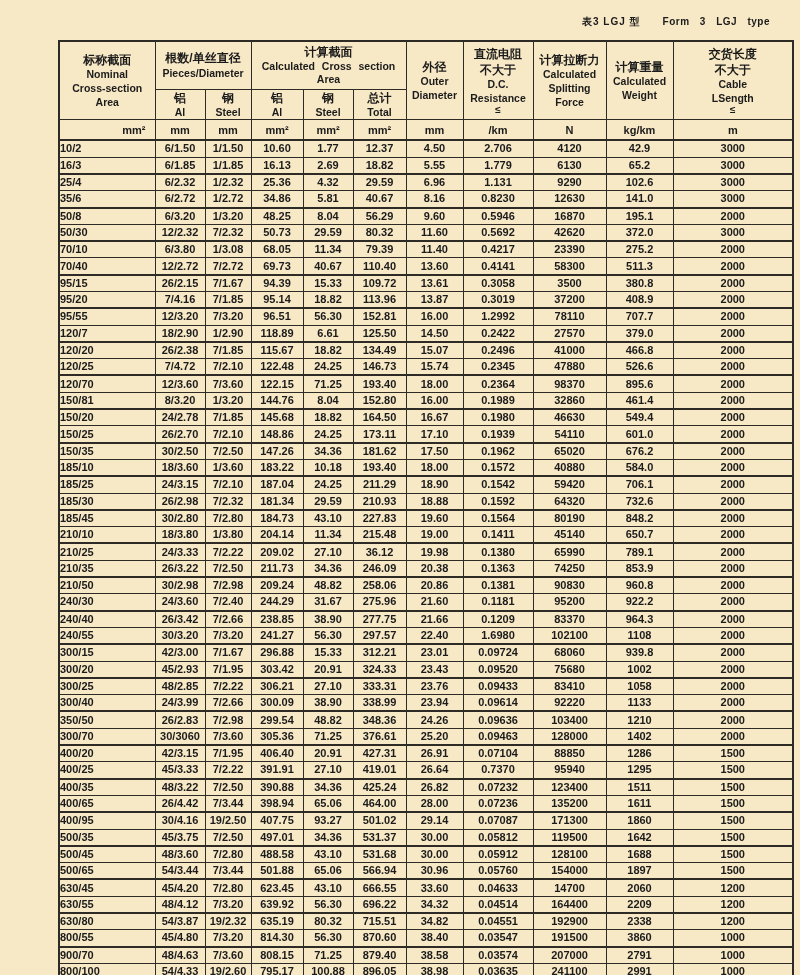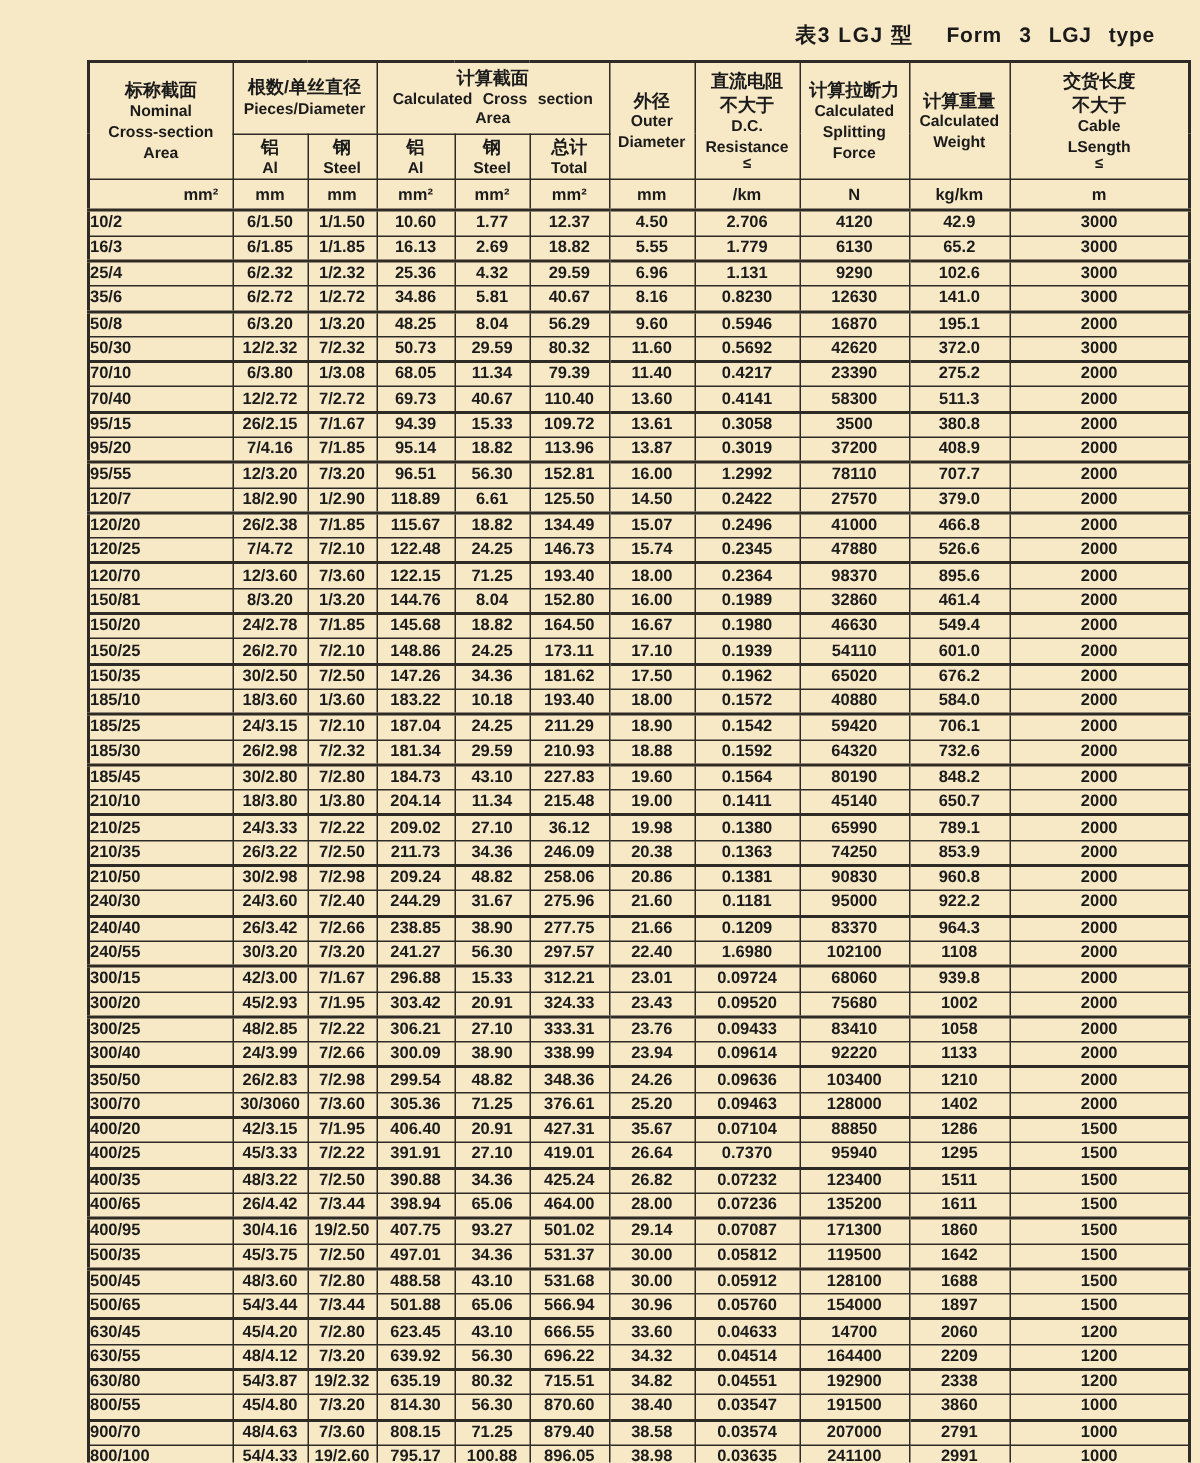--- a/index.html
+++ b/index.html
@@ -6,21 +6,21 @@
   body{
     width:800px;height:975px;
     background:#f8e9c6;
     font-family:"Liberation Sans", sans-serif;
     color:#1b1b1b;
     -webkit-font-smoothing:antialiased;
   }
   .page{position:relative;width:800px;height:975px;overflow:hidden;}
   .title{
     position:absolute;top:15px;right:30px;
-    font-size:14px;font-weight:bold;white-space:nowrap;
+    font-size:10px;font-weight:bold;white-space:nowrap;
   }
   .title .zh{margin-right:22px;letter-spacing:1px;}
   .title .en{word-spacing:7px;letter-spacing:0.5px;}
   table{
     position:absolute;left:58px;top:40px;width:734px;
     border-collapse:collapse;table-layout:fixed;
     border:2px solid #2e2a26;
   }
   th,td{
     border:1px solid #2e2a26;
@@ -501,21 +501,21 @@
         </tr>
         <tr>
           <td>240/30</td>
           <td>24/3.60</td>
           <td>7/2.40</td>
           <td>244.29</td>
           <td>31.67</td>
           <td>275.96</td>
           <td>21.60</td>
           <td>0.1181</td>
-          <td>95000</td>
+          <td>95200</td>
           <td>922.2</td>
           <td>2000</td>
         </tr>
         <tr>
           <td>240/40</td>
           <td>26/3.42</td>
           <td>7/2.66</td>
           <td>238.85</td>
           <td>38.90</td>
           <td>277.75</td>
@@ -616,21 +616,21 @@
           <td>1402</td>
           <td>2000</td>
         </tr>
         <tr>
           <td>400/20</td>
           <td>42/3.15</td>
           <td>7/1.95</td>
           <td>406.40</td>
           <td>20.91</td>
           <td>427.31</td>
-          <td>35.67</td>
+          <td>26.91</td>
           <td>0.07104</td>
           <td>88850</td>
           <td>1286</td>
           <td>1500</td>
         </tr>
         <tr>
           <td>400/25</td>
           <td>45/3.33</td>
           <td>7/2.22</td>
           <td>391.91</td>

